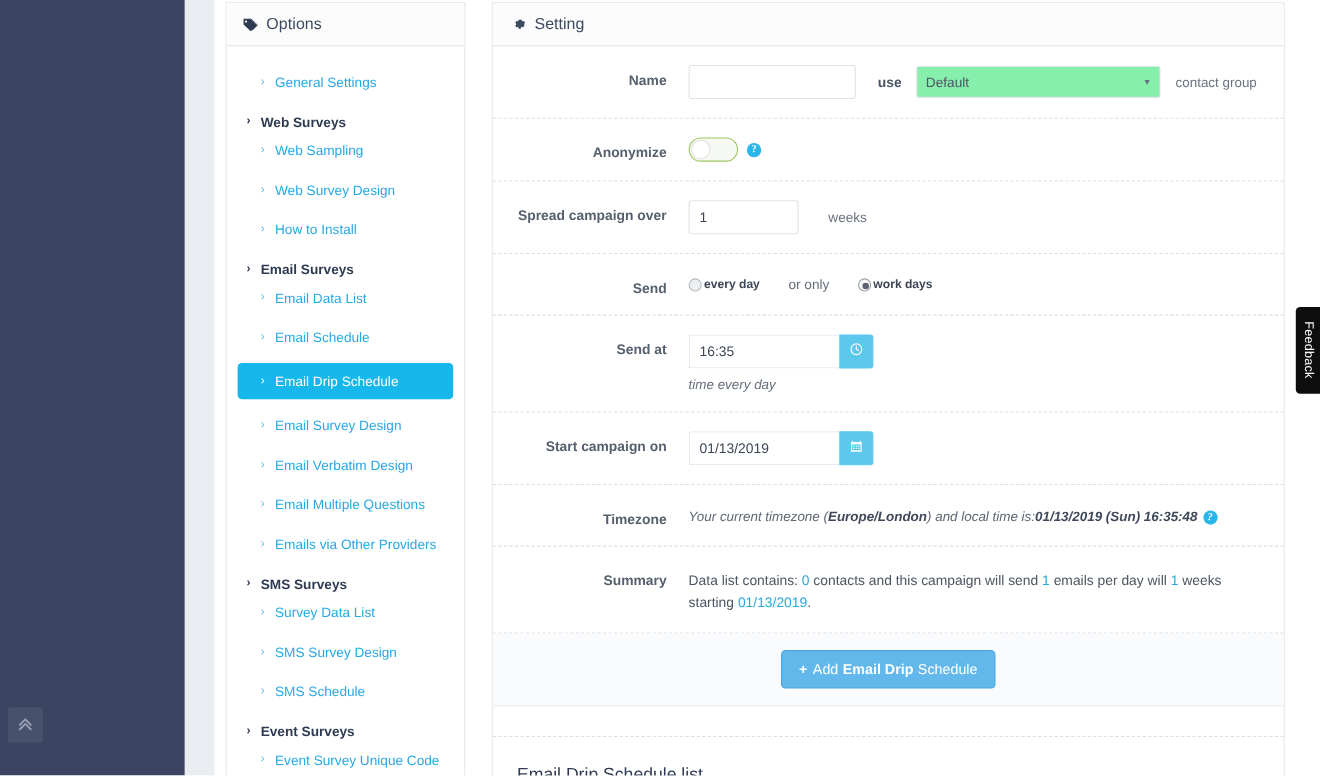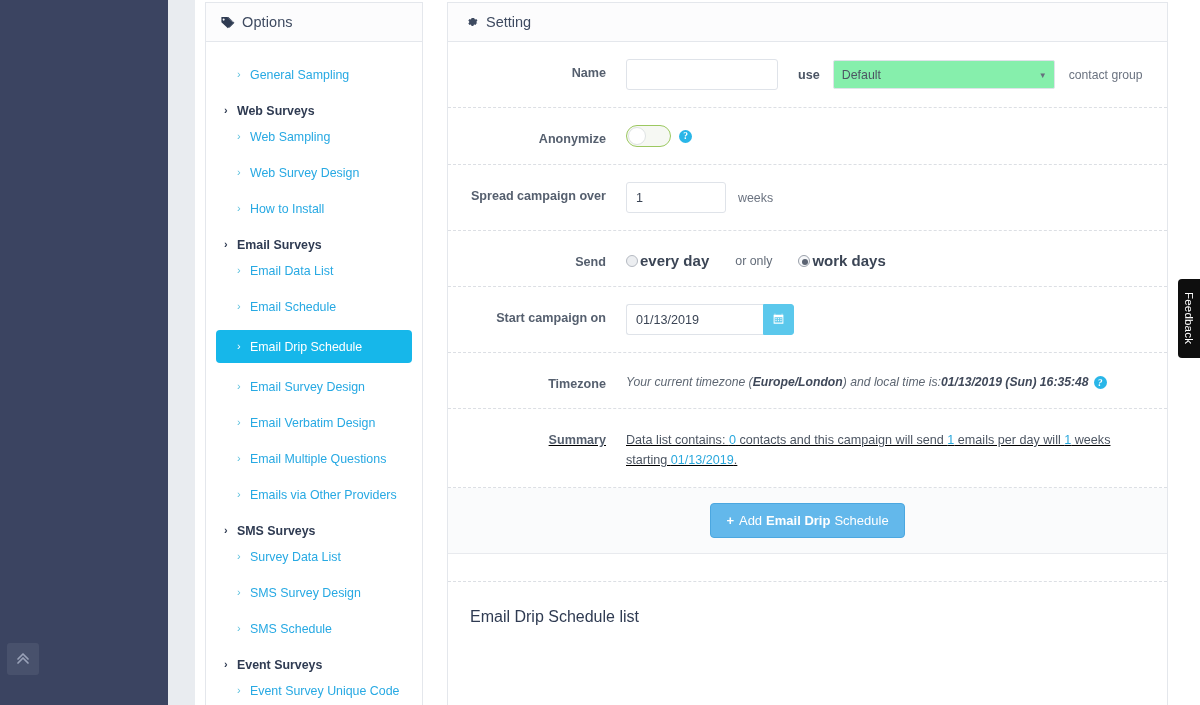--- a/index.html
+++ b/index.html
@@ -130,35 +130,35 @@
   }
   .help-ico {
     width: 13px; height: 13px; border-radius: 50%;
     background: #29b6e8; color: #fff; font-size: 9.5px; font-weight: bold;
     display: inline-flex; align-items: center; justify-content: center;
     margin-left: 8px; font-family: "Liberation Serif", serif;
   }
   .help-ico.small { margin-left: 5px; }
 
   .weeks-input { width: 100px; }
-  .unit-word { font-size: 12.4px; color: #6b7380; margin-left: 12px; }
+  .unit-word { font-size: 12.4px; color: #6b7380; margin-left: 27px; }
 
   
   .radio-line { display: flex; align-items: center; padding-top: 4px; }
   .rad {
     width: 12px; height: 12px; border-radius: 50%;
     border: 1px solid #b5bac2; background: #eceef1;
     display: inline-block; position: relative; margin-right: 2px;
   }
   .rad.on { background: #f7f8fa; border-color: #9aa0aa; }
   .rad.on::after {
     content: ""; position: absolute; left: 3px; top: 3px;
     width: 6px; height: 6px; border-radius: 50%; background: #5b6372;
   }
-  .rad-label { font-size: 15px; color: #3b4555; font-weight: 600; }
+  .rad-label { font-size: 11px; color: #3b4555; font-weight: 600; }
   .or-only { font-size: 12.4px; color: #636c79; margin: 0 26px; }
 
   
   .igroup { display: flex; align-items: stretch; }
   .igroup input.txt { border-radius: 3px 0 0 3px; border-right: none; }
   .ig-btn {
     width: 31px; background: #5bc8ec; border: 1px solid #5bc8ec;
     border-radius: 0 3px 3px 0; display: flex; align-items: center; justify-content: center;
     color: #ffffff;
   }
@@ -234,21 +234,21 @@
         <svg width="15" height="15" viewBox="0 0 16 16" fill="#2f3b52">
           <path d="M1.5 2.2h6.2l6.6 6.1-5.9 5.9-6.9-6.4V2.2zm2.4 1.6a1.1 1.1 0 100 2.2 1.1 1.1 0 000-2.2z"></path>
           <path d="M7.2 2.2h1.6l6.6 6.1-5.3 5.3-.8-.8 5-5-7.1-5.6z"></path>
         </svg>
       </span>
       <span class="options-title">Options</span>
     </div>
     <div class="options-body" id="options-menu">
         <div class="menu-item lvl2">
           <span class="chev">›</span>
-          <span>General Sampling</span>
+          <span>General Settings</span>
         </div>
         <div class="menu-item lvl1">
           <span class="chev">›</span>
           <span>Web Surveys</span>
         </div>
         <div class="menu-item lvl2">
           <span class="chev">›</span>
           <span>Web Sampling</span>
         </div>
         <div class="menu-item lvl2">
@@ -364,20 +364,37 @@
       <div class="flabel">Send</div>
       <div class="fcontrol radio-line">
         <span class="rad"></span>
         <span class="rad-label">every day</span>
         <span class="or-only">or only</span>
         <span class="rad on"></span>
         <span class="rad-label">work days</span>
       </div>
     </div>
 
+    <div class="frow">
+      <div class="flabel">Send at</div>
+      <div class="fcontrol" style="display:block;">
+        <div class="igroup">
+          <input class="txt time-input" type="text" id="time-input" value="16:35" style="">
+          <span class="ig-btn">
+            <span>
+              <svg width="13" height="13" viewBox="0 0 16 16" fill="none" stroke="#ffffff" stroke-width="1.3">
+                <circle cx="8" cy="8" r="6"></circle>
+                <polyline points="8,4.6 8,8 10.4,9.4" stroke-linecap="round"></polyline>
+              </svg>
+            </span>
+          </span>
+        </div>
+        <div class="hint">time every day</div>
+      </div>
+    </div>
 
     <div class="frow">
       <div class="flabel">Start campaign on</div>
       <div class="fcontrol">
         <div class="igroup">
           <input class="txt date-input" type="text" id="date-input" value="01/13/2019" style="">
           <span class="ig-btn">
             <span>
               <svg width="13" height="13" viewBox="0 0 16 16" fill="#ffffff">
                 <path d="M3 2h1.2v1.2H3V2zm8.8 0H13v1.2h-1.2V2z"></path>
@@ -401,21 +418,21 @@
         <div class="tz-text">
           <span>Your current timezone (</span>
             <b>Europe/London</b>
             <span>) and local time is: </span>
             <b>01/13/2019 (Sun) 16:35:48</b>
           <span class="help-ico small">?</span>
         </div>
       </div>
     </div>
 
-    <div class="frow" style="min-height:72px;text-decoration:underline;">
+    <div class="frow" style="min-height:72px;">
       <div class="flabel">Summary</div>
       <div class="fcontrol">
         <div class="summary-text"><span>Data list contains: </span><span class="hl">0</span><span> contacts and this campaign will send </span><span class="hl">1</span><span> emails per day will </span><span class="hl">1</span><span> weeks starting </span><span class="hl">01/13/2019</span><span>.</span></div>
       </div>
     </div>
 
     <div class="btn-row">
       <div class="add-btn">
         <span class="plus">+</span>
         <span>Add</span>

